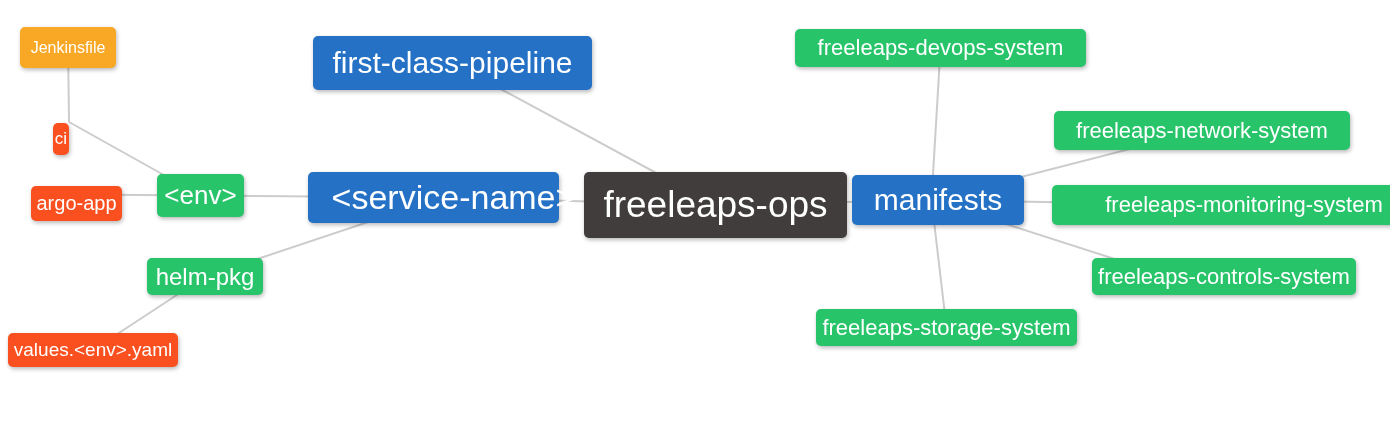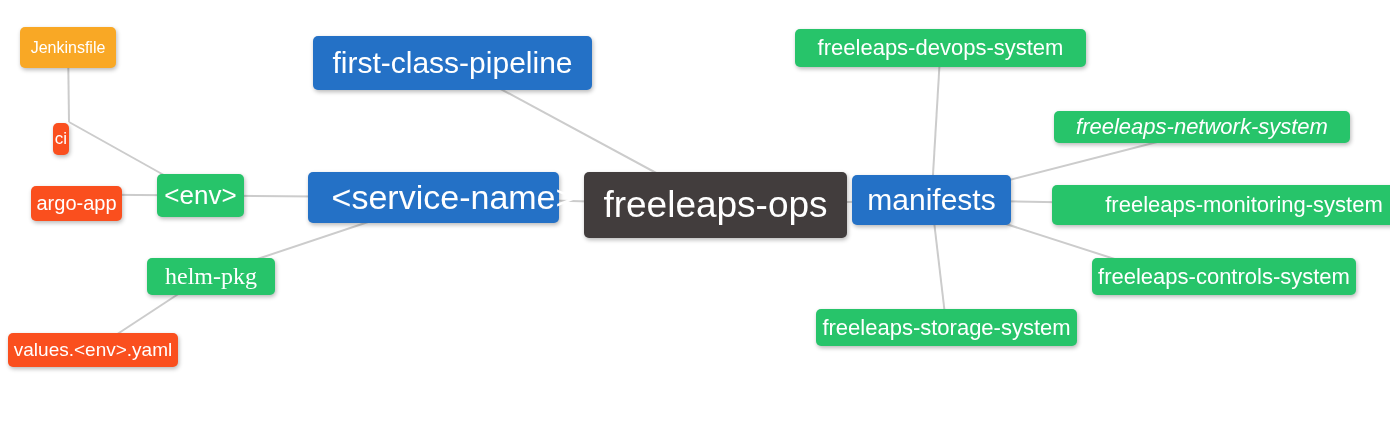--- a/index.html
+++ b/index.html
@@ -68,35 +68,35 @@
   </svg>
 
   <div class="node amber" style="left:20px;  top:27px;  width:96px;  height:41px; font-size:16px;">Jenkinsfile</div>
 
   <div class="node red" style="left:53px;  top:106px; width:16px;  height:32px; font-size:17px;margin-top:17px;">ci</div>
 
   <div class="node red" style="left:31px;  top:177px; width:91px;  height:35px; font-size:20px;margin-top:9px;">argo-app</div>
 
   <div class="node green" style="left:157px; top:174px; width:87px;  height:43px; font-size:26px;text-align:center;">&lt;env&gt;</div>
 
-  <div class="node green" style="left:147px; top:258px; width:128px; height:37px; font-size:24px;font-family:Liberation Serif, serif;">helm-pkg</div>
+  <div class="node green" style="left:147px; top:258px; width:116px; height:37px; font-size:24px;">helm-pkg</div>
 
   <div class="node red" style="left:8px;   top:333px; width:170px; height:34px; font-size:19px;">values.&lt;env&gt;.yaml</div>
 
   <div class="node branch" style="left:313px; top:36px;  width:279px; height:54px; font-size:30px;">first-class-pipeline</div>
 
   <div class="node branch" style="left:308px; top:172px; width:251px; height:51px; font-size:34px;padding-left:40px;">&lt;service-name&gt;</div>
 
   <div class="node root" style="left:584px; top:172px; width:263px; height:66px; font-size:37px;">freeleaps-ops</div>
 
-  <div class="node branch" style="left:852px; top:175px; width:159px; height:50px; font-size:30px;">manifests</div>
+  <div class="node branch" style="left:852px; top:175px; width:172px; height:50px; font-size:30px;">manifests</div>
 
   <div class="node green" style="left:795px; top:29px;  width:291px; height:38px; font-size:22px;">freeleaps-devops-system</div>
 
-  <div class="node green" style="left:1054px;top:111px; width:296px; height:32px; font-size:22px;font-style:italic;">freeleaps-network-system</div>
+  <div class="node green" style="left:1054px;top:111px; width:296px; height:39px; font-size:22px;">freeleaps-network-system</div>
 
   <div class="node green" style="left:1052px;top:185px; width:384px; height:40px; font-size:22px;">freeleaps-monitoring-system</div>
 
   <div class="node green" style="left:1092px;top:258px; width:264px; height:37px; font-size:22px;">freeleaps-controls-system</div>
 
   <div class="node green" style="left:816px; top:309px; width:261px; height:37px; font-size:22px;">freeleaps-storage-system</div>
 
 </div>
 
 </body></html>

